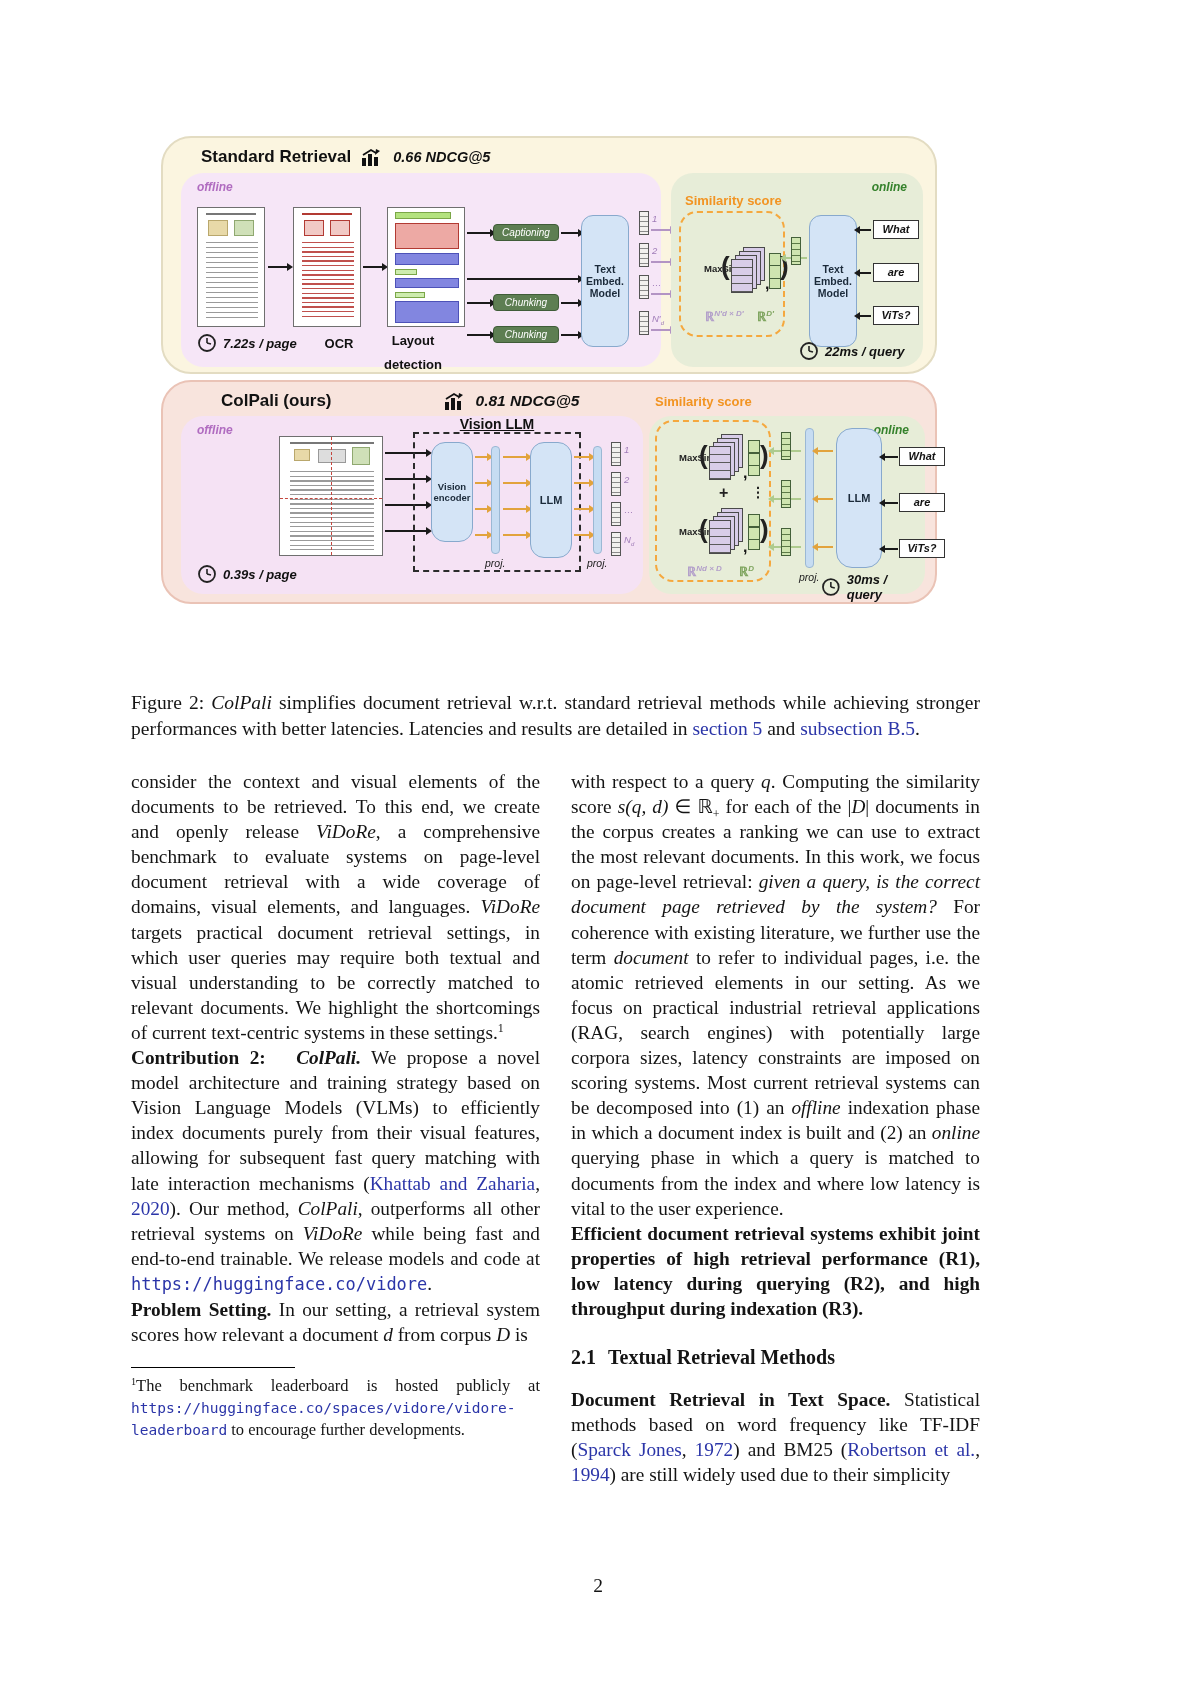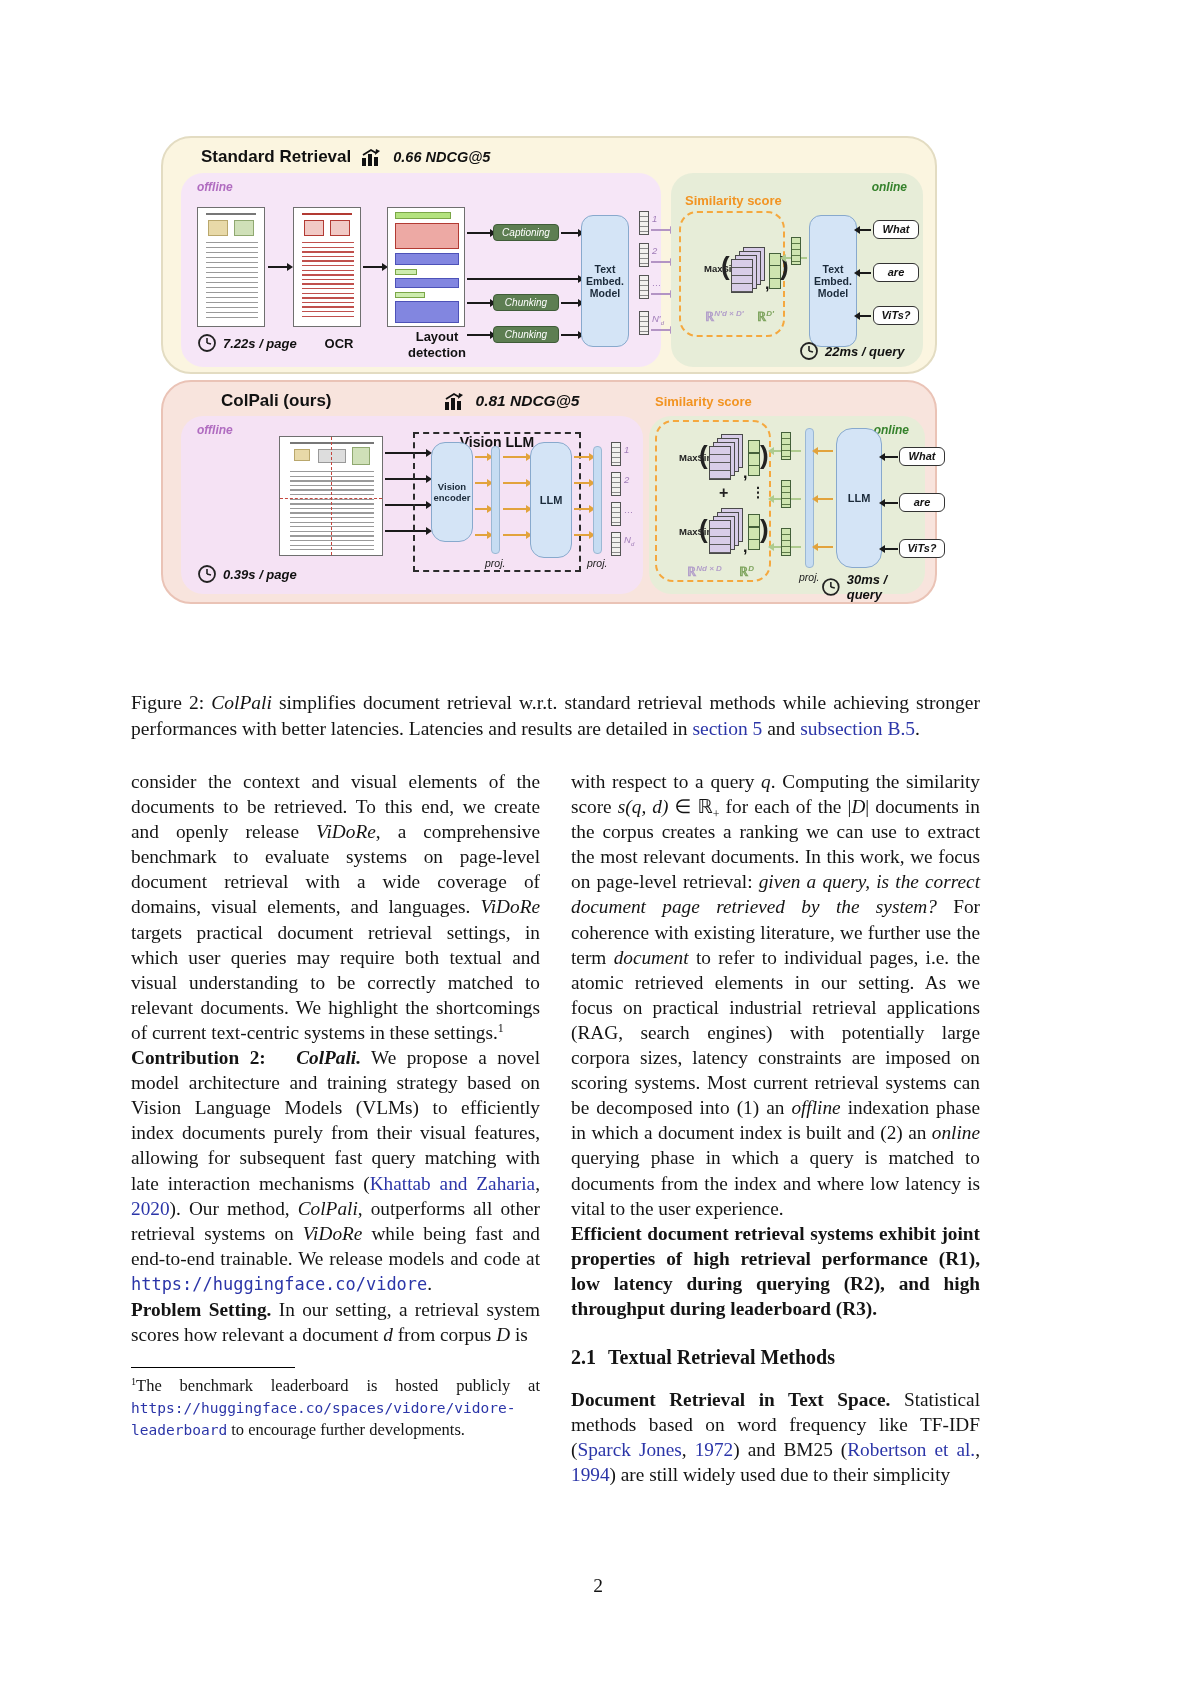--- a/index.html
+++ b/index.html
@@ -26,21 +26,21 @@
   .harrow { position:absolute; height:2px; background:var(--ac,#1a1a1a); }
   .harrow.r:after { content:""; position:absolute; right:-5px; top:-3px; border-left:6px solid var(--ac,#1a1a1a); border-top:4px solid transparent; border-bottom:4px solid transparent; }
   .harrow.l:before { content:""; position:absolute; left:-5px; top:-3px; border-right:6px solid var(--ac,#1a1a1a); border-top:4px solid transparent; border-bottom:4px solid transparent; }
 
   .chip { position:absolute; background:#5d7e52; border:1px solid #3f5c38; border-radius:4px; color:#fff; font-style:italic; font-size:10px; text-align:center; line-height:15px; }
   .bluebox { position:absolute; background:#d4e4f6; border:1px solid #88a9cd; border-radius:12px; display:flex; align-items:center; justify-content:center; text-align:center; font-weight:bold; font-size:10.5px; color:#1b2a3a; padding:2px; }
   .thinbar { position:absolute; background:#c6dcf2; border:1px solid #9bb8d4; border-radius:4px; }
   .vstack { position:absolute; width:10px; border:1px solid #555; background:repeating-linear-gradient(to bottom,#f2f0ee 0 4px,#8a8a8a 4px 5px); }
   .vstack.green { background:repeating-linear-gradient(to bottom,#cfe5b0 0 5px,#5c7a47 5px 6px); border-color:#44603a; }
   .stlbl { position:absolute; font-size:9.5px; font-style:italic; color:#a07cb8; }
-  .querybox { position:absolute; background:#fff; border:1.6px solid #333; border-radius:6px; font-weight:bold; font-style:italic; font-size:11px; text-align:center; color:#111; padding-top:2px; }
+  .querybox { position:absolute; background:#fff; border:1.6px solid #333; border-radius:0; font-weight:bold; font-style:italic; font-size:11px; text-align:center; color:#111; padding-top:2px; }
   .dashedbox { position:absolute; border:2.2px dashed #f5a83e; border-radius:18px; }
   .vllmbox { position:absolute; border:2px dashed #2b2b2b; }
   .maxsim { position:absolute; font-weight:bold; font-size:9.5px; color:#222;padding-left:20px; }
   .paren { position:absolute; font-size:26px; font-weight:bold; color:#222; line-height:1; }
   .mstack { position:absolute; width:34px; height:46px; }
   .mstack i { position:absolute; width:22px; height:34px; background:#d8cde8; border:1px solid #4a4a4a; }
   .mstack i:nth-child(1){ left:12px; top:0; }
   .mstack i:nth-child(2){ left:8px; top:4px; }
   .mstack i:nth-child(3){ left:4px; top:8px; }
   .mstack i:nth-child(4){ left:0; top:12px; background:repeating-linear-gradient(to bottom,#d8cde8 0 7px,#5a5a5a 7px 8px); }
@@ -162,21 +162,21 @@
 
         <div class="latency" style="left:16px; top:160px;">
           <svg width="20" height="20" viewBox="0 0 20 20">
               <circle cx="10" cy="10" r="8" fill="none" stroke="#222" stroke-width="1.8"></circle>
               <line x1="10" y1="10" x2="10" y2="5" stroke="#222" stroke-width="1.6"></line>
               <line x1="10" y1="10" x2="14" y2="11" stroke="#222" stroke-width="1.6"></line>
             </svg>
           <span>7.22s / page</span>
         </div>
         <span class="flabel" style="left:128px; top:163px; width:60px;">OCR</span>
-        <span class="flabel" style="left:208px; top:156px; width:96px; line-height:16px;">Layout detection</span>
+        <span class="flabel" style="left:184px; top:156px; width:96px; line-height:24px;">Layout detection</span>
       </div>
 
       <div class="subbox online-bg" style="left:508px; top:35px; width:252px; height:194px;">
         <span class="onlbl">online</span>
         <span class="simlbl" style="left:14px; top:20px;">Similarity score</span>
 
         <div class="dashedbox" style="left:8px; top:38px; width:106px; height:126px;">
           <span class="maxsim" style="left:3px; top:50px;">MaxSim</span>
           <span class="paren" style="left:40px; top:40px;">(</span>
           <div class="mstack" style="left:50px; top:34px;">
@@ -241,21 +241,21 @@
           <div class="tl" style="left:10px; top:34px; width:84px; height:80px; background:repeating-linear-gradient(to bottom,#9a9a9a 0 1.3px, transparent 1.3px 4.6px);"></div>
           <div class="redcross-v"></div>
           <div class="redcross-h"></div>
         </div>
 
         <div class="harrow r" style="left:204px; top:36px; width:42px;"></div>
         <div class="harrow r" style="left:204px; top:62px; width:42px;"></div>
         <div class="harrow r" style="left:204px; top:88px; width:42px;"></div>
         <div class="harrow r" style="left:204px; top:114px; width:42px;"></div>
 
-        <span class="vllmtitle" style="left:232px; top:18px; width:168px;">Vision LLM</span>
+        <span class="vllmtitle" style="left:232px; top:0; width:168px;text-decoration:underline;">Vision LLM</span>
         <div class="vllmbox" style="left:232px; top:16px; width:168px; height:140px;"></div>
 
         <div class="bluebox" style="left:250px; top:26px; width:42px; height:100px; border-radius:14px; font-size:9.5px;">Vision encoder</div>
 
         <div class="harrow r" style="left:294px; top:40px; width:13px; --ac:#e2a33c;"></div>
         <div class="harrow r" style="left:294px; top:66px; width:13px; --ac:#e2a33c;"></div>
         <div class="harrow r" style="left:294px; top:92px; width:13px; --ac:#e2a33c;"></div>
         <div class="harrow r" style="left:294px; top:118px; width:13px; --ac:#e2a33c;"></div>
 
         <div class="thinbar" style="left:310px; top:30px; width:9px; height:108px;"></div>
@@ -370,19 +370,19 @@
   <div class="col col-left">
     <p><span>consider the context and visual elements of the documents to be retrieved. To this end, we create and openly release </span><span class="i">ViDoRe</span><span>, a comprehensive benchmark to evaluate systems on page-level document retrieval with a wide coverage of domains, visual elements, and languages. </span><span class="i">ViDoRe</span><span> targets practical document retrieval settings, in which user queries may require both textual and visual understanding to be correctly matched to relevant documents. We highlight the shortcomings of current text-centric systems in these settings.</span><span class="sup">1</span></p>
     <p><span class="b">Contribution 2: </span><span class="bi">ColPali.</span><span> We propose a novel model architecture and training strategy based on Vision Language Models (VLMs) to efficiently index documents purely from their visual features, allowing for subsequent fast query matching with late interaction mechanisms (</span><span class="link">Khattab and Zaharia</span><span>, </span><span class="link">2020</span><span>). Our method, </span><span class="i">ColPali</span><span>, outperforms all other retrieval systems on </span><span class="i">ViDoRe</span><span> while being fast and end-to-end trainable. We release models and code at </span><span class="mono">https://huggingface.co/vidore</span><span>.</span></p>
     <p><span class="b">Problem Setting.</span><span> In our setting, a retrieval system scores how relevant a document </span><span class="math">d</span><span> from corpus </span><span class="math">D</span><span> is</span></p>
     <div class="fnrule"></div>
     <p class="footnote"><span class="sup">1</span><span>The benchmark leaderboard is hosted publicly at </span><span class="mono">https://huggingface.co/spaces/vidore/vidore-leaderboard</span><span> to encourage further developments.</span></p>
   </div>
 
   <div class="col col-right">
     <p><span>with respect to a query </span><span class="math">q</span><span>. Computing the similarity score </span><span class="math">s(q, d)</span><span> ∈ ℝ</span><span class="sub">+</span><span> for each of the |</span><span class="math">D</span><span>| documents in the corpus creates a ranking we can use to extract the most relevant documents. In this work, we focus on page-level retrieval: </span><span class="i">given a query, is the correct document page retrieved by the system?</span><span> For coherence with existing literature, we further use the term </span><span class="i">document</span><span> to refer to individual pages, i.e. the atomic retrieved elements in our setting. As we focus on practical industrial retrieval applications (RAG, search engines) with potentially large corpora sizes, latency constraints are imposed on scoring systems. Most current retrieval systems can be decomposed into (1) an </span><span class="i">offline</span><span> indexation phase in which a document index is built and (2) an </span><span class="i">online</span><span> querying phase in which a query is matched to documents from the index and where low latency is vital to the user experience.</span></p>
-    <p><span class="b">Efficient document retrieval systems exhibit joint properties of high retrieval performance (R1), low latency during querying (R2), and high throughput during leaderboard (R3).</span></p>
+    <p><span class="b">Efficient document retrieval systems exhibit joint properties of high retrieval performance (R1), low latency during querying (R2), and high throughput during indexation (R3).</span></p>
     <h3 class="subhead"><span class="num">2.1</span><span>Textual Retrieval Methods</span></h3>
     <p><span class="b">Document Retrieval in Text Space.</span><span> Statistical methods based on word frequency like TF-IDF (</span><span class="link">Sparck Jones</span><span>, </span><span class="link">1972</span><span>) and BM25 (</span><span class="link">Robertson et al.</span><span>, </span><span class="link">1994</span><span>) are still widely used due to their simplicity</span></p>
   </div>
 
   <div class="pagenum">2</div>
 </div>
 
 </body></html>

